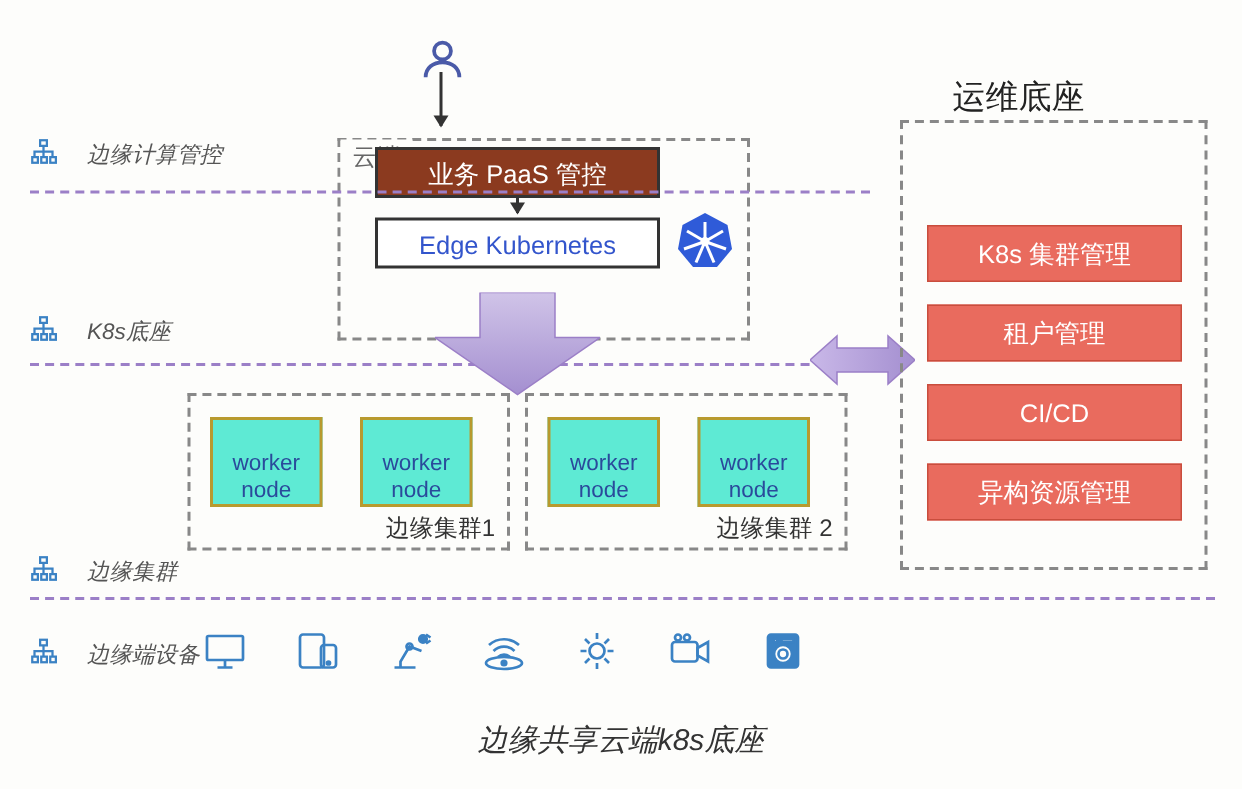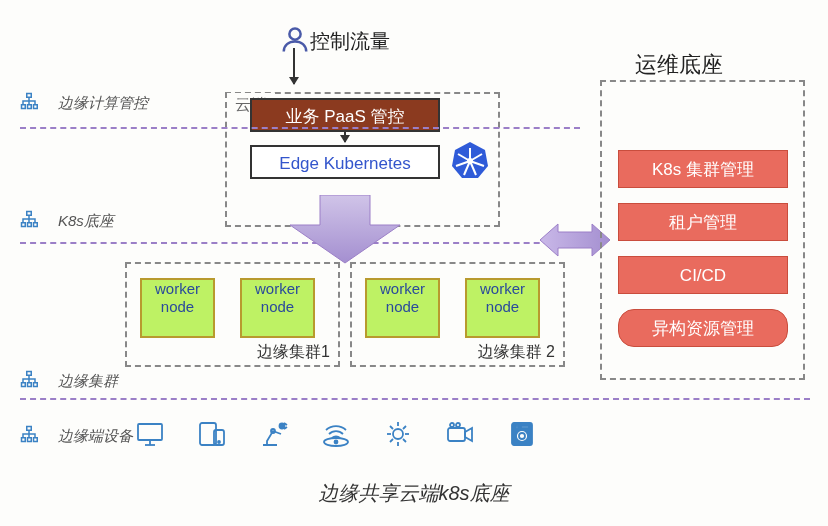--- a/index.html
+++ b/index.html
@@ -120,27 +120,27 @@
       position: absolute;
       bottom: 2px;
       right: 8px;
       font-size: 16px;
       color: #333;
     }
     .worker-node {
       position: absolute;
       width: 75px;
       height: 60px;
-      background: #bef264;
+      background: #5eead4;
       border: 2px solid #b89a2e;
       color: #2a4a9b;
       font-size: 15px;
       text-align: center;
       display: flex;
-      align-items: flex-start;
+      align-items: flex-end;
       justify-content: center;
       line-height: 1.2;
     }
     .ops-box {
       position: absolute;
       left: 600px;
       top: 80px;
       width: 205px;
       height: 300px;
       border: 2px dashed #888;
@@ -197,21 +197,20 @@
 </head>
 <body>
 
 <div class="user-label">
   <span class="user-icon">
     <svg viewBox="0 0 24 24">
         <circle cx="12" cy="8" r="4.5"></circle>
         <path d="M3 22c0-5 4-8 9-8s9 3 9 8"></path>
       </svg>
   </span>
-  <span>控制流量</span>
 </div>
 
 <div class="arrow-down-small" style="left:293px; top:48px; height:36px;"></div>
 
 <div class="arrow-down-small" style="left:344px; top:120px; height:22px;"></div>
 
 <div class="cloud-box">
   <div class="cloud-label">云端</div>
 </div>
 
@@ -346,21 +345,21 @@
 <div class="ops-box"></div>
 <div class="ops-item" style="top:150px;">
   <span>K8s 集群管理</span>
 </div>
 <div class="ops-item" style="top:203px;">
   <span>租户管理</span>
 </div>
 <div class="ops-item" style="top:256px;">
   <span>CI/CD</span>
 </div>
-<div class="ops-item" style="top:309px;border-radius:16px;">
+<div class="ops-item" style="top:309px;">
   <span>异构资源管理</span>
 </div>
 
 <div class="device-icons">
   <span class="device-icon">
     <svg viewBox="0 0 30 28">
         <rect x="3" y="4" width="24" height="16" rx="1"></rect>
         <line x1="10" y1="25" x2="20" y2="25"></line>
         <line x1="15" y1="20" x2="15" y2="25"></line>
       </svg>

